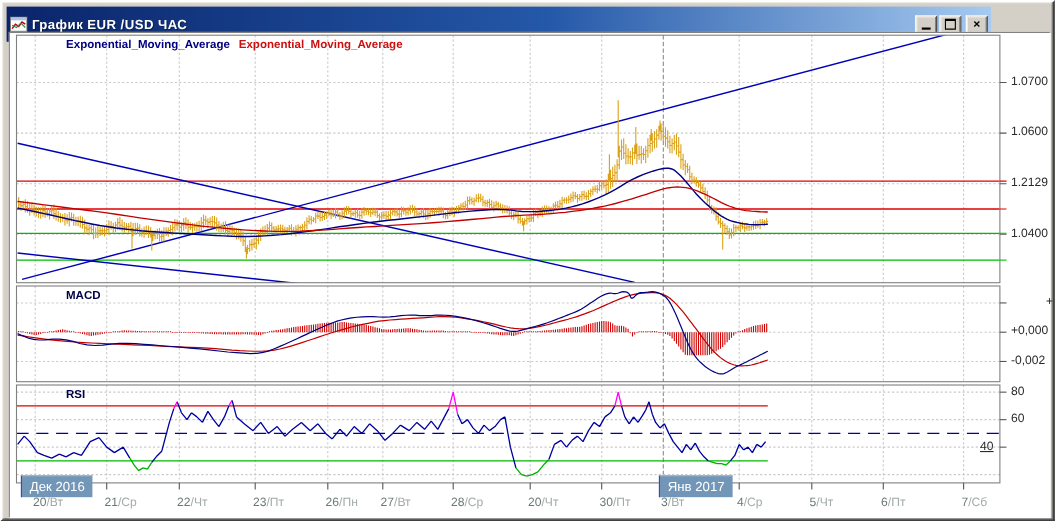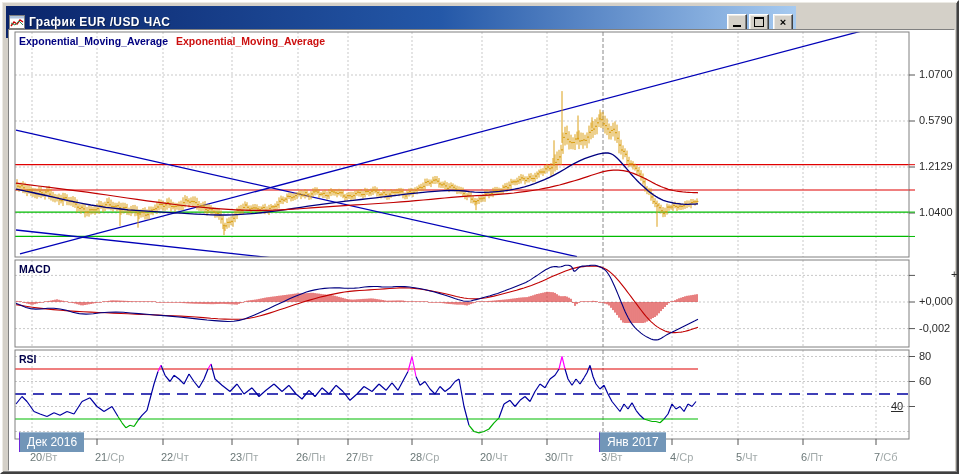--- a/index.html
+++ b/index.html
@@ -5,21 +5,21 @@
   html,body{margin:0;padding:0;background:#808080;}
   .window{
     position:relative;width:959px;height:474px;box-sizing:border-box;
     background:#D4D0C8;
     border:2px solid;border-color:#FFFFFF #404040 #404040 #FFFFFF;
     box-shadow:inset 1px 1px 0 #ECEAE4, inset -1px -1px 0 #808080;
     font-family:"Liberation Sans",sans-serif;
     overflow:hidden;
   }
   .titlebar{
-    position:absolute;left:4px;top:4px;width:790px;height:21px;
+    position:absolute;left:4px;top:4px;width:895px;height:21px;
     background:linear-gradient(90deg,#0A246A 0%,#2458A8 55%,#A6CAF0 100%);
     display:flex;align-items:center;padding:16px 3px;box-sizing:border-box;
   }
   .title-icon{width:16px;height:14px;flex:0 0 auto;}
   .title-text{
     color:#FFFFFF;font-size:12px;font-weight:bold;margin-left:4px;
     letter-spacing:.4px;white-space:nowrap;
     text-shadow:1px 1px 0 rgba(0,0,0,.35);
   }
   .win-btns{margin-left:auto;display:flex;align-items:center;}
@@ -34,21 +34,21 @@
   .glyph-min{width:8px;height:2px;background:#000;margin-top:7px;}
   .glyph-max{width:8px;height:7px;border:1px solid #000;border-top:2px solid #000;}
   .glyph-close{font-size:11px;line-height:11px;font-weight:bold;}
   .client{
     position:absolute;left:6px;top:27px;width:945px;height:440px;
     background:#FFFFFF;
     border:1px solid;border-color:#808080 #FFFFFF #FFFFFF #808080;
   }
   #chart-svg{position:absolute;left:0;top:0;z-index:2;}
   .overlay{position:absolute;left:0;top:0;width:959px;height:474px;z-index:3;pointer-events:none;}
-  .ind-label{position:absolute;font:bold 10.5px "Liberation Sans",sans-serif;white-space:pre;}
+  .ind-label{position:absolute;font:bold 10.5px "Liberation Sans",sans-serif;white-space:pre;margin-left:41px;}
   .axis-label{position:absolute;font:11px "Liberation Sans",sans-serif;color:#2a2a2a;white-space:nowrap;}
   .date-label{position:absolute;font:11px "Liberation Sans",sans-serif;white-space:nowrap;}
   .date-num{color:#6b7878;}
   .date-dow{color:#a2aaaa;text-align:right;}
   .month-box{
     position:absolute;background:#7296B8;color:#FFFFFF;
     font:12px "Liberation Sans",sans-serif;
     padding:2px 7px 3px 7px;white-space:nowrap;
     border-top:1px solid #9FB9D0;border-left:1px solid #6d28d9;
   }
@@ -208,21 +208,21 @@
       <line x1="874" y1="437" x2="874" y2="443" stroke="#555"></line>
     </svg>
 
   <div class="overlay">
     <div class="ind-label" style="left:17px;top:33px;color:#000080;">Exponential_Moving_Average</div>
     <div class="ind-label" style="left:174px;top:33px;color:#CC1010;">Exponential_Moving_Average</div>
     <div class="ind-label" style="left:17px;top:261px;color:#00004A;">MACD</div>
     <div class="ind-label" style="left:17px;top:351px;color:#00004A;">RSI</div>
     <div id="gen-labels">
         <div class="axis-label" style="left: 917px; top: 66px;">1.0700</div>
-        <div class="axis-label" style="left: 917px; top: 112px;">0.5790</div>
+        <div class="axis-label" style="left: 917px; top: 112px;">1.0600</div>
         <div class="axis-label" style="left: 917px; top: 158px;">1.2129</div>
         <div class="axis-label" style="left: 917px; top: 204px;">1.0400</div>
         <div class="axis-label" style="left: 917px; top: 266.4px; margin-left: 32px;">+0,002</div>
         <div class="axis-label" style="left: 917px; top: 293px;">+0,000</div>
         <div class="axis-label" style="left: 917px; top: 319.6px;">-0,002</div>
         <div class="axis-label" style="left: 917px; top: 347.5px;">80</div>
         <div class="axis-label" style="left: 917px; top: 372.5px; text-align: center;">60</div>
         <div class="axis-label" style="left: 889px; top: 397.5px; text-decoration: underline;">40</div>
         <div class="date-label" style="left: 28px; top: 449px;"><span class="date-num">20</span><span class="date-dow">/Вт</span></div>
         <div class="date-label" style="left: 93px; top: 449px;"><span class="date-num">21</span><span class="date-dow">/Ср</span></div>

